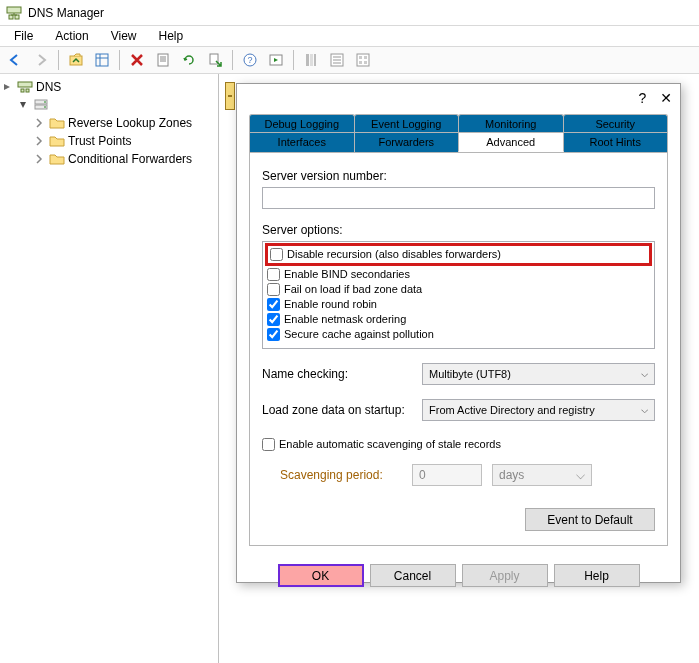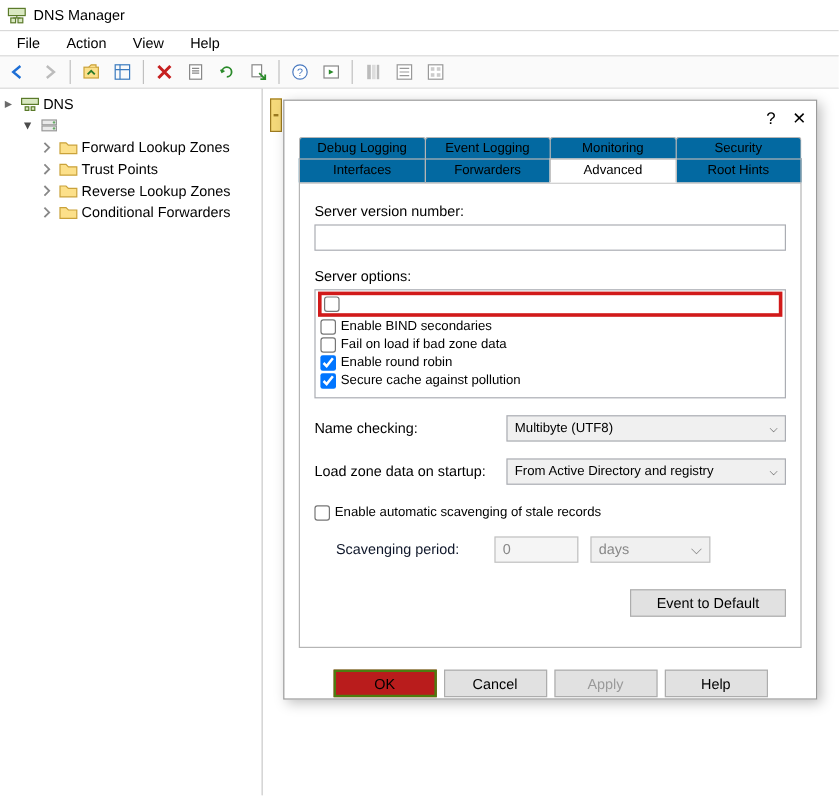--- a/index.html
+++ b/index.html
@@ -179,21 +179,21 @@
     border: 1px solid #abadb3;
     background: #f0f0f0;
     display: flex; align-items: center; justify-content: space-between;
     padding: 0 6px;
     font-size: 11px;
   }
   .select .caret { font-size: 9px; color: #555; }
   .scav-row {
     display: flex; align-items: center; gap: 10px; margin-top: 12px;
   }
-  .scav-row .lbl { width: 140px; padding-left: 18px; color: #0f172a; }
+  .scav-row .lbl { width: 140px; padding-left: 18px; color: #a16207; }
   .num-input {
     width: 70px; height: 22px; border: 1px solid #c0c0c0;
     background: #f5f5f5; color: #888; padding: 0 6px;
     display: flex; align-items: center;
   }
   .unit-select {
     width: 100px; height: 22px; border: 1px solid #c0c0c0;
     background: #f0f0f0; color: #888;
     display: flex; align-items: center; justify-content: space-between; padding: 0 6px;
   }
@@ -204,22 +204,22 @@
     background: #e1e1e1;
     display: inline-flex; align-items: center; justify-content: center;
     font-size: 12px;
     padding: 0 10px;
   }
   .dlg-buttons {
     display: flex; gap: 6px; justify-content: center;
     padding: 8px 12px 10px 12px;
   }
   .btn.primary {
-    border: 2px solid #4d7c0f;
-    background: #b91c1c;
+    border: 2px solid #6d28d9;
+    background: #fca5a5;
   }
   .btn.disabled { color: #9a9a9a; }
   
   svg { display: block; }
 </style>
 </head>
 <body>
 
 <div class="titlebar">
   <span class="app-icon">
@@ -371,21 +371,21 @@
           <span class="tree-toggle">
             <svg width="10" height="10" viewBox="0 0 10 10">
                 <path d="M3 1 L7 5 L3 9" fill="none" stroke="#888" stroke-width="1.5"></path>
               </svg>
           </span>
           <span class="tree-icon">
             <svg width="16" height="16" viewBox="0 0 16 16">
                 <path d="M1 4 L6 4 L8 6 L15 6 L15 13 L1 13 Z" fill="#fce08a" stroke="#caa23a"></path>
               </svg>
           </span>
-          <span>Forward Lookup Zones</span>
+          <span>Reverse Lookup Zones</span>
         </div>
         <div class="tree-node">
           <span class="tree-toggle">
             <svg width="10" height="10" viewBox="0 0 10 10">
                 <path d="M3 1 L7 5 L3 9" fill="none" stroke="#888" stroke-width="1.5"></path>
               </svg>
           </span>
           <span class="tree-icon">
             <svg width="16" height="16" viewBox="0 0 16 16">
                 <path d="M1 4 L6 4 L8 6 L15 6 L15 13 L1 13 Z" fill="#fce08a" stroke="#caa23a"></path>
@@ -397,33 +397,20 @@
           <span class="tree-toggle">
             <svg width="10" height="10" viewBox="0 0 10 10">
                 <path d="M3 1 L7 5 L3 9" fill="none" stroke="#888" stroke-width="1.5"></path>
               </svg>
           </span>
           <span class="tree-icon">
             <svg width="16" height="16" viewBox="0 0 16 16">
                 <path d="M1 4 L6 4 L8 6 L15 6 L15 13 L1 13 Z" fill="#fce08a" stroke="#caa23a"></path>
               </svg>
           </span>
-          <span>Reverse Lookup Zones</span>
-        </div>
-        <div class="tree-node">
-          <span class="tree-toggle">
-            <svg width="10" height="10" viewBox="0 0 10 10">
-                <path d="M3 1 L7 5 L3 9" fill="none" stroke="#888" stroke-width="1.5"></path>
-              </svg>
-          </span>
-          <span class="tree-icon">
-            <svg width="16" height="16" viewBox="0 0 16 16">
-                <path d="M1 4 L6 4 L8 6 L15 6 L15 13 L1 13 Z" fill="#fce08a" stroke="#caa23a"></path>
-              </svg>
-          </span>
           <span>Conditional Forwarders</span>
         </div>
       </div>
     </div>
   </div>
   <div class="content-pane">
     <div class="yellow-strip"></div>
   </div>
 </div>
 
@@ -449,36 +436,41 @@
     </div>
     <div class="tabpanel">
       <div class="field-label">Server version number:</div>
       <div class="text-input"><span></span></div>
 
       <div class="field-label" style="margin-top:14px">Server options:</div>
       <div class="options-box">
         <div class="highlight-box">
           <label class="check-row">
             <input type="checkbox" style="">
+            <span>Disable recursion (also disables forwarders)</span>
           </label>
         </div>
         <label class="check-row">
           <input type="checkbox" style="">
           <span>Enable BIND secondaries</span>
         </label>
         <label class="check-row">
           <input type="checkbox" style="">
           <span>Fail on load if bad zone data</span>
         </label>
         <label class="check-row">
           <input type="checkbox" checked="" style="">
           <span>Enable round robin</span>
         </label>
         <label class="check-row">
           <input type="checkbox" checked="" style="">
+          <span>Enable netmask ordering</span>
+        </label>
+        <label class="check-row">
+          <input type="checkbox" checked="" style="">
           <span>Secure cache against pollution</span>
         </label>
       </div>
 
       <div class="form-row">
         <div class="lbl">Name checking:</div>
         <div class="select">
           <span>Multibyte (UTF8)</span>
           <span class="caret">⌵</span>
         </div>

